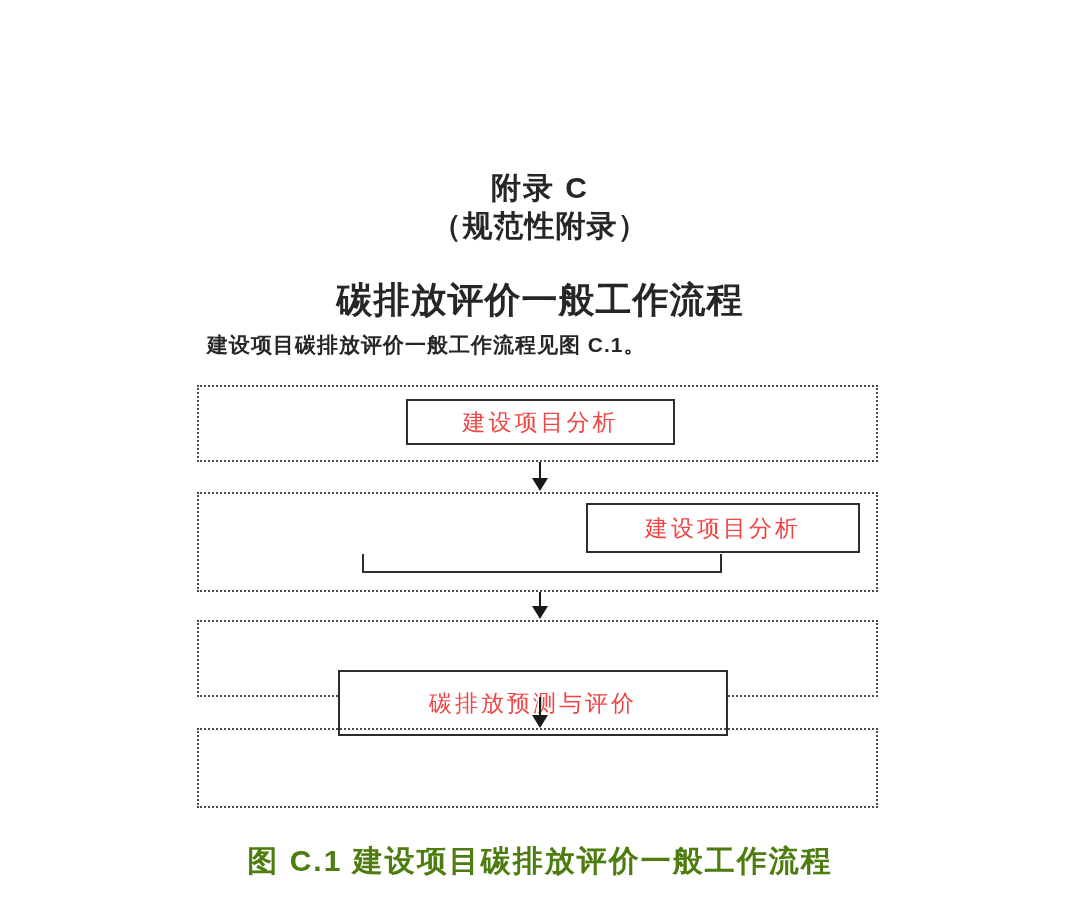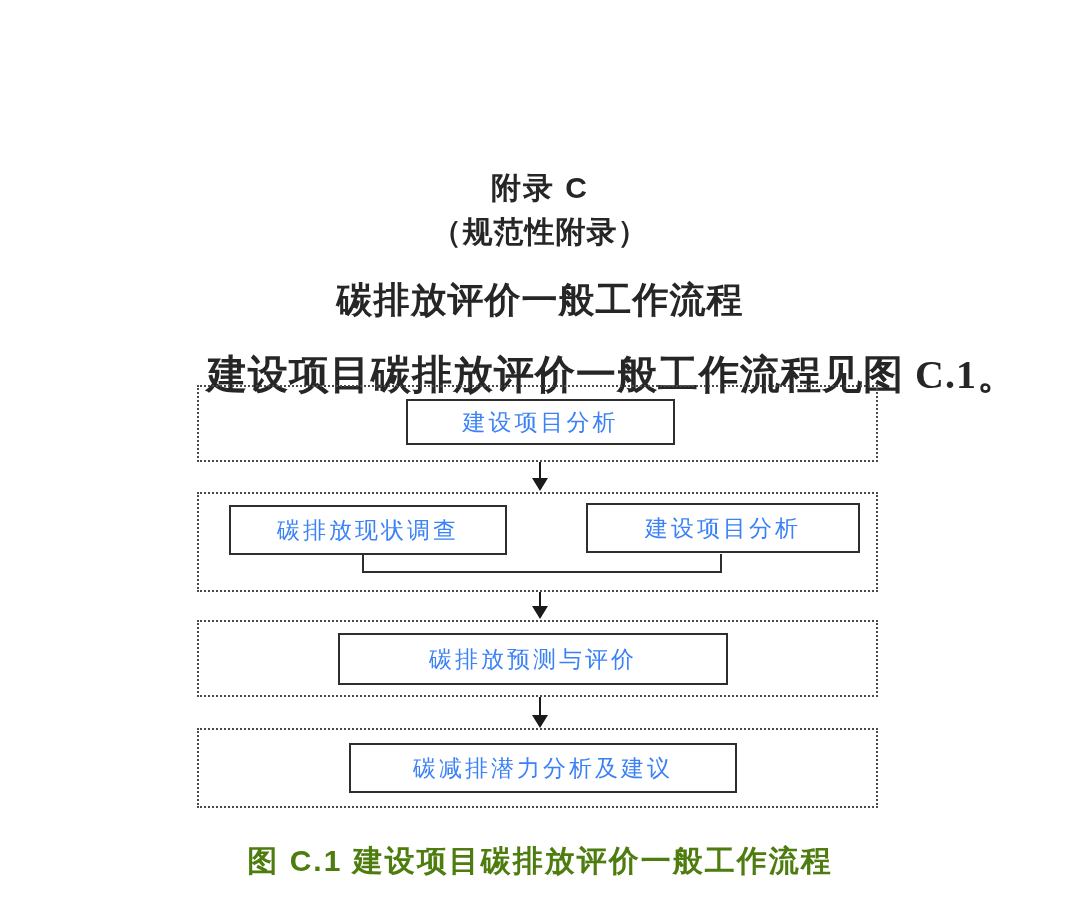--- a/index.html
+++ b/index.html
@@ -16,48 +16,47 @@
   .center-line {
     position: absolute;
     left: 0;
     width: 100%;
     text-align: center;
     font-weight: 700;
     color: #262626;
     white-space: nowrap;
   }
   .appendix-label   { top: 168px; font-size: 30px; letter-spacing: 2px; }
-  .appendix-type    { top: 212px; font-size: 30px; letter-spacing: 1px; }
+  .appendix-type    { top: 206px; font-size: 30px; letter-spacing: 1px; }
   .appendix-title   { top: 276px; font-size: 36px; letter-spacing: 1px; }
   .intro-text {
     position: absolute;
     left: 207px;
-    top: 347px;
-    font-size: 40px;
+    top: 331px;
+    font-size: 21px;
     font-weight: 700;
     color: #262626;
     letter-spacing: 1px;
     white-space: nowrap;
-    font-family: Liberation Serif, serif;
   }
   .stage-container {
     position: absolute;
     border: 2px dotted #4a4a4a;
     background: transparent;
   }
   .flow-box {
     position: absolute;
     border: 2px solid #2e2e2e;
     background: #ffffff;
     display: flex;
     align-items: center;
     justify-content: center;
     font-size: 23px;
     letter-spacing: 3px;
-    color: #3b82f6;
+    color: #ef4444;
     white-space: nowrap;
   }
   .arrow {
     position: absolute;
     width: 16px;
     display: flex;
     flex-direction: column;
     align-items: center;
   }
   .arrow-line {
@@ -106,35 +105,33 @@
 
   <div class="stage-container" style="left:197px; top:385px; width:681px; height:77px;"></div>
   <div class="flow-box" style="left:406px; top:399px; width:269px; height:46px;">建设项目分析</div>
 
   <div class="arrow" style="left:532px; top:462px; height:29px;">
     <div class="arrow-line"></div>
     <div class="arrow-head"></div>
   </div>
 
   <div class="stage-container" style="left:197px; top:492px; width:681px; height:100px;"></div>
-  <div class="flow-box" style="left:229px; top:505px; width:278px; height:50px;">碳排放现状调查</div>
   <div class="flow-box" style="left:586px; top:503px; width:274px; height:50px;">建设项目分析</div>
   <div class="merge-bracket" style="left:362px; top:554px; width:360px; height:19px;"></div>
 
   <div class="arrow" style="left:532px; top:592px; height:27px;">
     <div class="arrow-line"></div>
     <div class="arrow-head"></div>
   </div>
 
   <div class="stage-container" style="left:197px; top:620px; width:681px; height:77px;"></div>
-  <div class="flow-box" style="left:338px; top:633px; width:390px; height:52px;">碳排放预测与评价</div>
+  <div class="flow-box" style="left:338px; top:670px; width:390px; height:66px;">碳排放预测与评价</div>
 
   <div class="arrow" style="left:532px; top:697px; height:31px;">
     <div class="arrow-line"></div>
     <div class="arrow-head"></div>
   </div>
 
   <div class="stage-container" style="left:197px; top:728px; width:681px; height:80px;"></div>
-  <div class="flow-box" style="left:349px; top:743px; width:388px; height:50px;">碳减排潜力分析及建议</div>
 
   <div class="figure-caption">图 C.1  建设项目碳排放评价一般工作流程</div>
 
 </div>
 
 </body></html>

